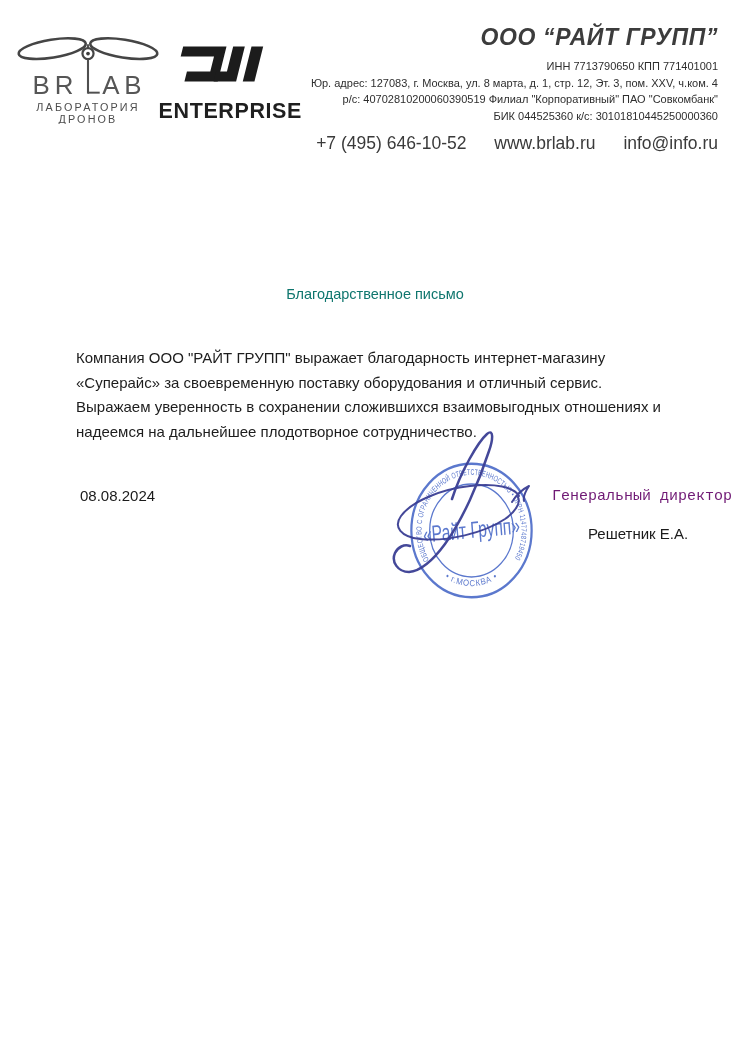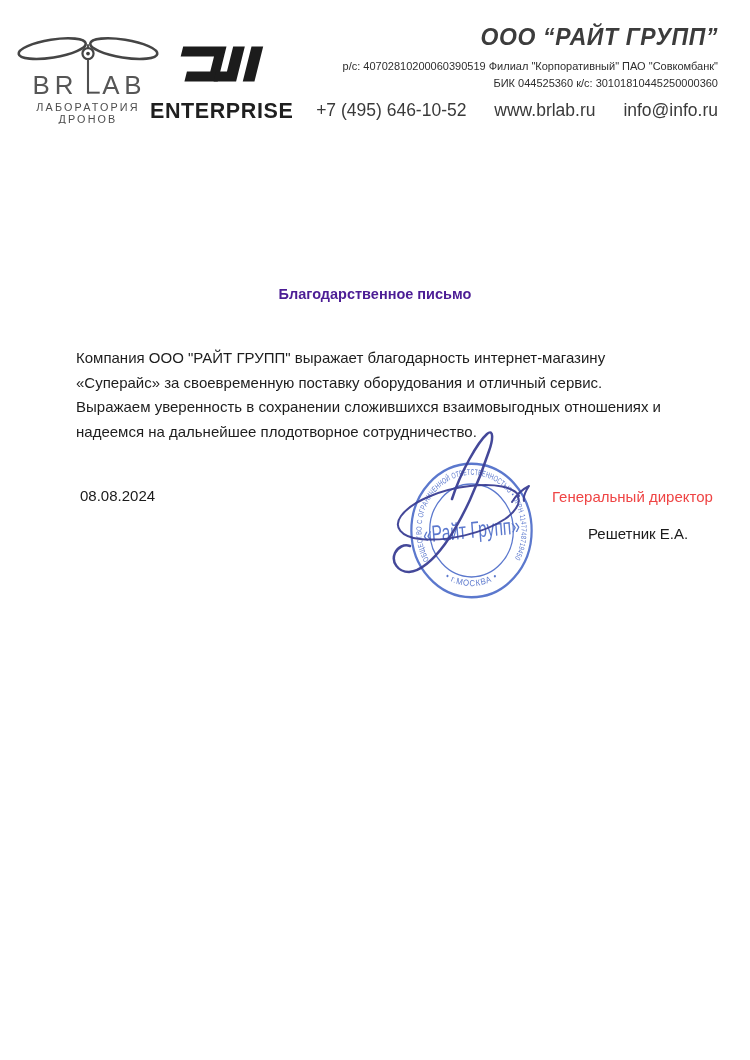--- a/index.html
+++ b/index.html
@@ -8,40 +8,40 @@
     position:relative; width:750px; height:1060px; margin:0 auto;
     background:#ffffff; overflow:hidden;
     font-family:"Liberation Sans", sans-serif; color:#1d1d1d;
   }
   
   .brlab-logo { position:absolute; left:14px; top:30px; width:148px; height:94px; }
   .dji-block { position:absolute; left:150px; top:40px; width:152px; }
   .dji-mark { display:block; margin-left:24px; width:90px; height:48px; }
   .dji-enterprise {
     margin-top:11px; font-size:21.5px; font-weight:700; color:#1f1f1f;
-    letter-spacing:0.6px; white-space:nowrap;
+    letter-spacing:0.6px; white-space:nowrap;text-align:right;
   }
   
   .company-info { position:absolute; right:32px; top:24px; text-align:right; }
   .company-name { font-size:23px; font-weight:600; color:#3c3c3c; letter-spacing:0.6px;font-style:italic; }
   .company-details { margin-top:7px; font-size:11px; color:#2e2e2e; line-height:16.5px; }
   .company-contact { margin-top:9px; font-size:17.5px; color:#3a3a3a; white-space:nowrap; }
   .company-contact span { margin-left:23px; }
   .company-contact span:first-child { margin-left:12px; }
   
   .letter-title {
     position:absolute; top:286px; left:0; width:100%;
-    text-align:center; font-size:14.5px; font-weight:700; color:#4c1d95;
+    text-align:center; font-size:14.5px; font-weight:400; color:#0f766e;
   }
   .letter-body {
     position:absolute; left:76px; top:346px; width:594px;
     font-size:15px; line-height:24.5px; color:#1d1d1d;
   }
   .letter-date { position:absolute; left:80px; top:487px; font-size:15px; color:#1b1b1b; }
-  .signer-title { position:absolute; left:552px; top:488px; font-size:15px; color:#ef4444; }
+  .signer-title { position:absolute; left:552px; top:488px; font-size:15px; color:#701a75;font-family:Liberation Mono, monospace; }
   .signer-name  { position:absolute; left:588px; top:525px; font-size:15px; color:#1b1b1b; }
   
   .stamp { position:absolute; left:408px; top:460px; width:127px; height:141px; opacity:0.92; }
   .signature { position:absolute; left:378px; top:426px; width:166px; height:152px; opacity:0.95; }
 </style>
 </head>
 <body>
 
 <div class="page">
 
@@ -68,20 +68,22 @@
         <polygon points="60,4 74,4 74,46 47,46 47,34 60,34"></polygon>
         <polygon points="82,4 96,4 96,46 82,46"></polygon>
       </g>
     </svg>
     <div class="dji-enterprise">ENTERPRISE</div>
   </div>
 
   <div class="company-info">
     <div class="company-name">ООО “РАЙТ ГРУПП”</div>
     <div class="company-details">
+      <div>ИНН 7713790650  КПП 771401001</div>
+      <div>Юр. адрес: 127083,  г. Москва, ул. 8 марта,  д. 1, стр. 12, Эт. 3, пом. XXV, ч.ком. 4</div>
       <div>р/с: 40702810200060390519 Филиал "Корпоративный" ПАО "Совкомбанк"</div>
       <div>БИК  044525360  к/с: 30101810445250000360</div>
     </div>
     <div class="company-contact">
       <span>+7 (495) 646-10-52</span>
       <span>www.brlab.ru</span>
       <span>info@info.ru</span>
     </div>
   </div>
 

